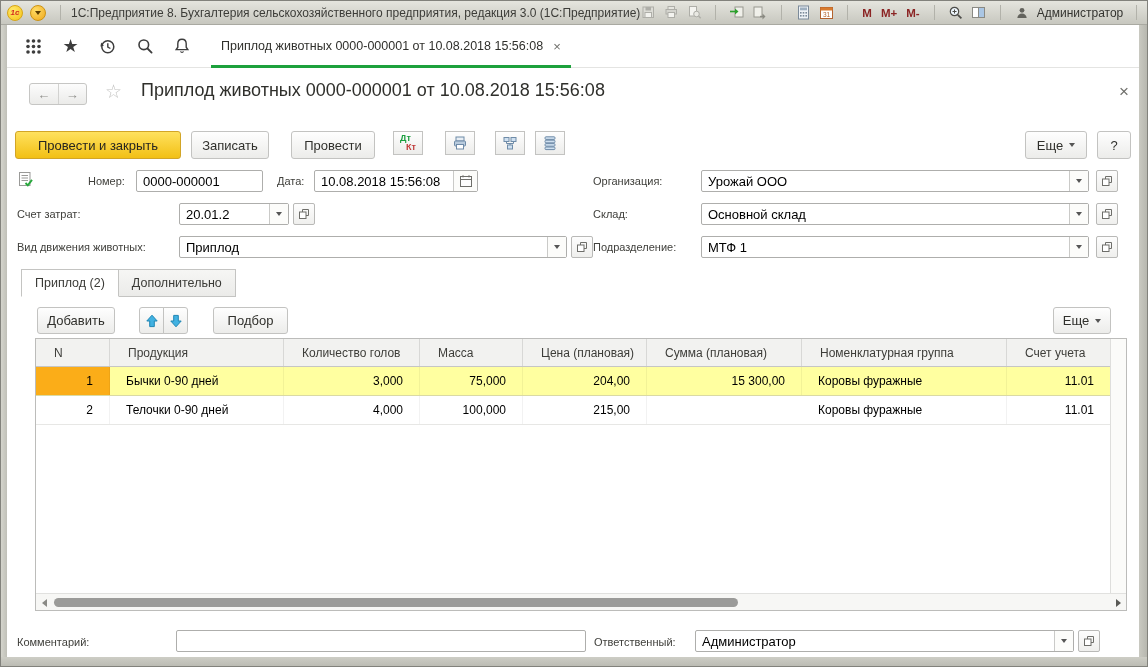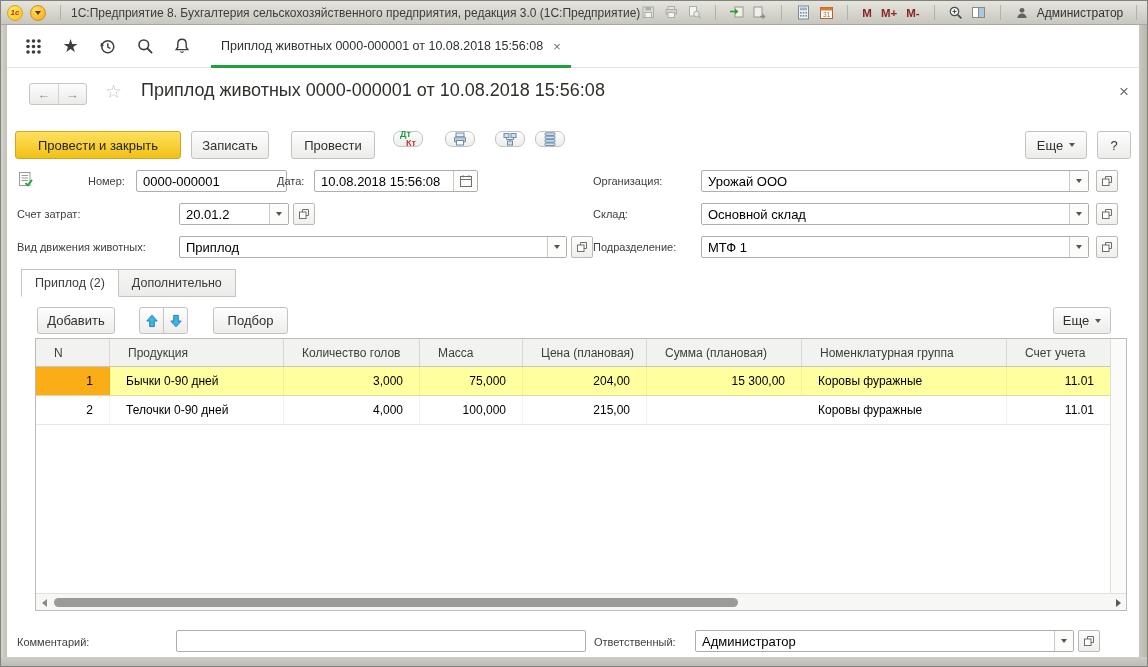--- a/index.html
+++ b/index.html
@@ -55,21 +55,21 @@
 
   
   .btn { position:absolute; height:28px; border:1px solid #c3c3c1; border-radius:3px;
     background:linear-gradient(#fefefe,#ececea); font-size:13px; color:#30302c;
     display:flex; align-items:center; justify-content:center; padding:0 10px; white-space:nowrap; }
   .btn .caret { margin-left:6px; }
   #btn-postclose { left:14px; top:130px; width:166px; font-weight:normal; color:#262620;
     background:linear-gradient(#ffe15e,#f2c015); border-color:#d2a527; }
   #btn-write { left:190px; top:130px; width:78px; }
   #btn-post { left:290px; top:130px; width:84px; }
-  .icon-btn { position:absolute; width:30px; height:16px; border:1px solid #c3c3c1; border-radius:7px;
+  .icon-btn { position:absolute; width:30px; height:24px; border:1px solid #c3c3c1; border-radius:0;
     background:linear-gradient(#fefefe,#ececea); display:flex; align-items:center; justify-content:center; }
   #btn-dtkt { left:392px; top:130px; }
   #btn-print { left:444px; top:130px; }
   #btn-related { left:494px; top:130px; }
   #btn-stack { left:534px; top:130px; }
   #btn-more-top { left:1024px; top:130px; width:62px; }
   #btn-help { left:1096px; top:130px; width:34px; }
   .dtkt { font-size:9px; line-height:9px; font-weight:bold; }
   .dtkt .dt { color:#1a9e3f; display:block; text-align:left; }
   .dtkt .kt { color:#c03a3a; display:block; margin-left:6px; }
@@ -324,21 +324,21 @@
 
   <span class="posted-ic">
     <svg width="17" height="17" viewBox="0 0 17 17">
         <rect x="2.5" y="1.5" width="10.5" height="13" fill="#fff" stroke="#9a9a98"></rect>
         <path d="M4.5 4.5h6.5M4.5 7h6.5M4.5 9.5h6.5" stroke="#9a9a98"></path>
         <path d="M8.5 12l2.3 2.3L15 8.8" stroke="#27a83c" stroke-width="1.9" fill="none"></path>
       </svg>
   </span>
 
   <span class="lbl" style="left:87px; top:174px;">Номер:</span>
-  <div class="input" style="left:135px; top:169px; width:151px;">
+  <div class="input" style="left:135px; top:169px; width:127px;">
     <span class="val">0000-000001</span>
   </div>
 
   <span class="lbl" style="left:276px; top:174px;">Дата:</span>
   <div class="combo" style="left:313px; top:169px; width:164px;">
     <span class="val">10.08.2018 15:56:08</span>
     <span class="seg seg-cal">
       <svg width="14" height="14" viewBox="0 0 14 14">
           <rect x="1.5" y="2.5" width="11" height="10" fill="#fdfdfd" stroke="#6e6e6a"></rect>
           <path d="M1.5 5.5h11" stroke="#6e6e6a"></path>

